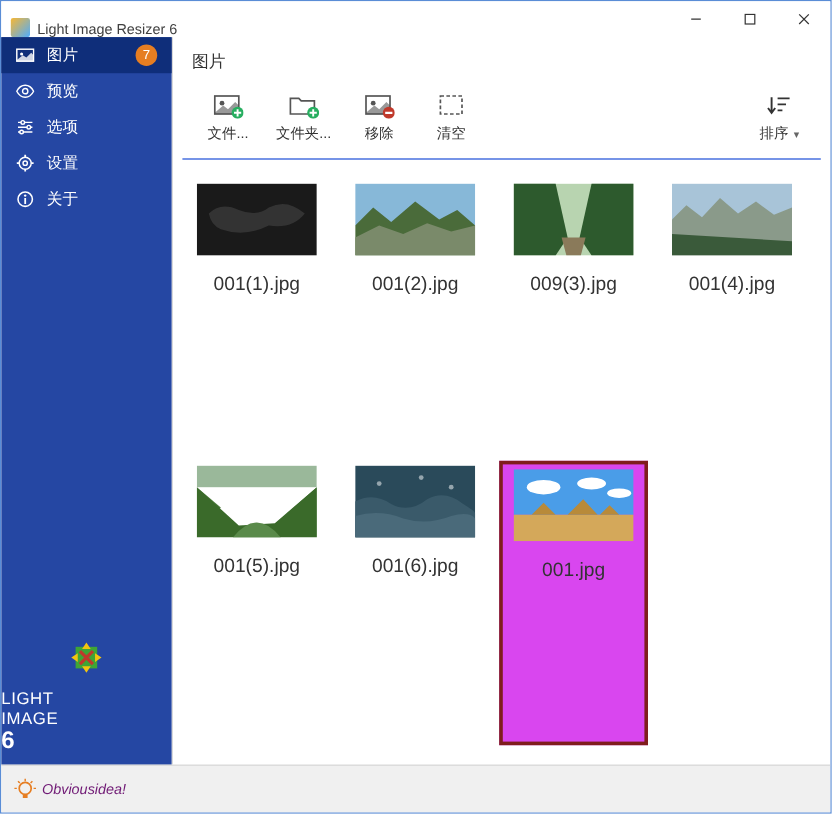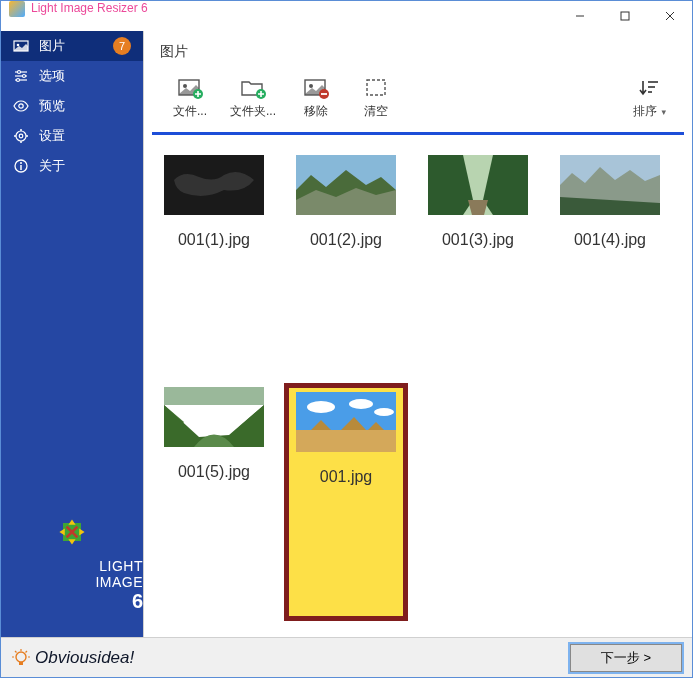--- a/index.html
+++ b/index.html
@@ -1,45 +1,45 @@
 <!DOCTYPE html>
 <html><head>
 <meta charset="utf-8">
 <style>
 *{box-sizing:border-box;margin:0;padding:0;font-family:"Microsoft YaHei","Segoe UI",Arial,sans-serif}
 body{width:693px;height:678px;overflow:hidden;border:1px solid #5a8dd6;background:#fff}
-.titlebar{height:30px;background:#fff;display:flex;align-items:flex-start;padding-left:8px;font-size:12px;color:#ec4899}
+.titlebar{height:30px;background:#fff;display:flex;align-items:flex-end;padding-left:8px;font-size:12px;color:#404040}
 .titlebar .icon{width:16px;height:16px;margin-right:6px;display:inline-block;background:linear-gradient(135deg,#f7b733,#4facfe);border-radius:2px}
 .titlebar .spacer{flex:1}
 .titlebar .wbtn{width:45px;height:30px;display:flex;align-items:center;justify-content:center;cursor:pointer;font-size:10px;color:#333}
 .main{display:flex;height:606px}
 .sidebar{width:142px;background:#2547a3;color:#fff;display:flex;flex-direction:column;position:relative}
 .nav-item{height:30px;display:flex;align-items:center;padding:0 12px;font-size:13px;cursor:pointer;gap:10px}
 .nav-item.active{background:#0f2e7a}
 .nav-item .badge{margin-left:auto;background:#e67e22;color:#fff;border-radius:50%;width:18px;height:18px;font-size:11px;display:flex;align-items:center;justify-content:center}
 .nav-icon{width:16px;height:16px;display:flex;align-items:center;justify-content:center;flex:0 0 16px}
-.brand{margin-top:auto;text-align:right;padding-bottom:24px;color:#fff}
+.brand{margin-top:auto;text-align:left;padding-bottom:8px;color:#fff}
 .brand .logo{width:36px;height:36px;margin:0 auto 8px;display:block}
 .brand .txt{font-size:14px;line-height:1.15;letter-spacing:0.5px;font-weight:400}
 .brand .num{font-size:20px;font-weight:bold}
 .content{flex:1;background:#fff;border-left:1px solid #d0d0d0;display:flex;flex-direction:column}
 .content h2{font-size:14px;font-weight:normal;color:#333;padding:12px 16px 8px}
-.toolbar{display:flex;align-items:flex-start;padding:4px 8px 8px;border-bottom:3px solid #1d4ed8;margin:0 8px}
+.toolbar{display:flex;align-items:flex-start;padding:4px 8px 8px;border-bottom:1px solid #1d4ed8;margin:0 8px}
 .tbtn{display:flex;flex-direction:column;align-items:center;padding:4px 10px;cursor:pointer;font-size:12px;color:#333;gap:4px;min-width:60px}
 .tbtn .ico{width:28px;height:22px;display:flex;align-items:center;justify-content:center}
 .toolbar .spacer{flex:1}
 .tbtn.small{min-width:48px}
 .dropdown{font-size:9px;color:#666;margin-left:2px}
 .thumbs{padding:16px 8px;display:flex;flex-wrap:wrap;gap:4px 8px;overflow:auto;flex:1}
 .thumb{width:124px;display:flex;flex-direction:column;align-items:center;padding:4px 4px 8px;cursor:pointer;font-size:16px;color:#333}
-.thumb.selected{background:#fde047;border:5px solid #7f1d1d}
+.thumb.selected{background:#d946ef;border:3px solid #7f1d1d}
 .thumb .img{width:100px;height:60px;display:block;margin-bottom:16px}
 .thumb .cap{text-align:center}
 .footer{height:40px;background:#f0f0f0;border-top:1px solid #d0d0d0;display:flex;align-items:center;padding:0 10px}
-.footer .credit{color:#0f172a;font-size:17px;font-style:italic;display:flex;align-items:center;gap:4px}
+.footer .credit{color:#701a75;font-size:12px;font-style:italic;display:flex;align-items:center;gap:4px}
 .footer .credit .bulb{color:#e67e22;font-size:18px}
 .footer .spacer{flex:1}
 .footer .next{background:#e0e0e0;border:1px solid #888;padding:4px 30px;font-size:13px;cursor:pointer;box-shadow:0 0 0 2px #7eb3ef}
 svg{display:block}
 </style>
 </head>
 <body>
 
 <div class="titlebar">
   <span class="icon"></span>
@@ -71,39 +71,39 @@
             <rect x="1" y="3" width="14" height="10" fill="none" stroke="#fff" stroke-width="1.2"></rect>
             <circle cx="5" cy="7" r="1.3" fill="#fff"></circle>
             <path d="M1 12 L6 8 L9 10 L13 6 L15 8 V13 H1 Z" fill="#fff" opacity="0.8"></path>
           </svg>
         </span>
       <span>图片</span>
       <span class="badge">7</span>
     </div>
     <div class="nav-item">
       <span class="nav-icon">
+          <svg width="16" height="16" viewBox="0 0 16 16">
+            <path d="M1 8 C3 4 6 3 8 3 C10 3 13 4 15 8 C13 12 10 13 8 13 C6 13 3 12 1 8 Z" fill="none" stroke="#fff" stroke-width="1.2"></path>
+            <circle cx="8" cy="8" r="2.2" fill="none" stroke="#fff" stroke-width="1.2"></circle>
+          </svg>
+        </span>
+      <span>预览</span>
+    </div>
+    <div class="nav-item">
+      <span class="nav-icon">
           <svg width="16" height="16" viewBox="0 0 16 16" stroke="#fff" stroke-width="1.2">
             <line x1="2" y1="4" x2="14" y2="4"></line>
             <circle cx="6" cy="4" r="1.5" fill="#2547a3"></circle>
             <line x1="2" y1="8" x2="14" y2="8"></line>
             <circle cx="11" cy="8" r="1.5" fill="#2547a3"></circle>
             <line x1="2" y1="12" x2="14" y2="12"></line>
             <circle cx="5" cy="12" r="1.5" fill="#2547a3"></circle>
           </svg>
         </span>
       <span>选项</span>
-    </div>
-    <div class="nav-item">
-      <span class="nav-icon">
-          <svg width="16" height="16" viewBox="0 0 16 16">
-            <path d="M1 8 C3 4 6 3 8 3 C10 3 13 4 15 8 C13 12 10 13 8 13 C6 13 3 12 1 8 Z" fill="none" stroke="#fff" stroke-width="1.2"></path>
-            <circle cx="8" cy="8" r="2.2" fill="none" stroke="#fff" stroke-width="1.2"></circle>
-          </svg>
-        </span>
-      <span>预览</span>
     </div>
     <div class="nav-item">
       <span class="nav-icon">
           <svg width="16" height="16" viewBox="0 0 16 16">
             <circle cx="8" cy="8" r="5" fill="none" stroke="#fff" stroke-width="1.2"></circle>
             <circle cx="8" cy="8" r="1.8" fill="none" stroke="#fff" stroke-width="1.2"></circle>
             <g stroke="#fff" stroke-width="1.5">
               <line x1="8" y1="1" x2="8" y2="3"></line>
               <line x1="8" y1="13" x2="8" y2="15"></line>
               <line x1="1" y1="8" x2="3" y2="8"></line>
@@ -210,39 +210,50 @@
           </svg>
         <span class="cap">001(2).jpg</span>
       </div>
       <div class="thumb">
         <svg class="img" viewBox="0 0 100 60" preserveAspectRatio="none">
             <rect width="100" height="60" fill="#b8d4b0"></rect>
             <path d="M0 0 L35 0 L45 45 L35 60 L0 60 Z" fill="#2d5a2d"></path>
             <path d="M100 0 L65 0 L55 45 L65 60 L100 60 Z" fill="#2d5a2d"></path>
             <path d="M40 45 L60 45 L56 60 L44 60 Z" fill="#8a7a5a"></path>
           </svg>
-        <span class="cap">001(3).jpg</span>
+        <span class="cap">009(3).jpg</span>
       </div>
       <div class="thumb">
         <svg class="img" viewBox="0 0 100 60" preserveAspectRatio="none">
             <rect width="100" height="30" fill="#a8c4d8"></rect>
             <path d="M0 30 L12 18 L25 28 L40 12 L55 25 L70 15 L85 26 L100 20 V60 H0 Z" fill="#8a9a8a"></path>
             <path d="M0 42 L100 48 V60 H0 Z" fill="#3a5a3a"></path>
           </svg>
         <span class="cap">001(4).jpg</span>
       </div>
       <div class="thumb">
         <svg class="img" viewBox="0 0 100 60" preserveAspectRatio="none">
             <rect width="100" height="18" fill="#9ab89a"></rect>
             <path d="M0 18 L20 35 L0 60 Z" fill="#4a7a3a"></path>
             <path d="M100 18 L75 40 L100 60 Z" fill="#4a7a3a"></path>
             <path d="M0 18 L35 50 L65 48 L100 18 V60 H0 Z" fill="#3a6a2a"></path>
             <path d="M30 60 Q50 35 70 60 Z" fill="#5a8a4a"></path>
           </svg>
         <span class="cap">001(5).jpg</span>
+      </div>
+      <div class="thumb">
+        <svg class="img" viewBox="0 0 100 60" preserveAspectRatio="none">
+            <rect width="100" height="60" fill="#2a4a5a"></rect>
+            <path d="M0 30 Q15 22 30 32 Q45 40 60 28 Q75 20 90 32 Q100 38 100 40 V60 H0 Z" fill="#3a5a6a"></path>
+            <path d="M0 42 Q20 36 40 44 Q60 50 80 42 Q95 38 100 44 V60 H0 Z" fill="#4a6a7a"></path>
+            <circle cx="20" cy="15" r="2" fill="#fff" opacity="0.5"></circle>
+            <circle cx="55" cy="10" r="2" fill="#fff" opacity="0.5"></circle>
+            <circle cx="80" cy="18" r="2" fill="#fff" opacity="0.5"></circle>
+          </svg>
+        <span class="cap">001(6).jpg</span>
       </div>
       <div class="thumb selected">
         <svg class="img" viewBox="0 0 100 60" preserveAspectRatio="none">
             <rect width="100" height="38" fill="#4a9de8"></rect>
             <ellipse cx="25" cy="15" rx="14" ry="6" fill="#fff"></ellipse>
             <ellipse cx="65" cy="12" rx="12" ry="5" fill="#fff"></ellipse>
             <ellipse cx="88" cy="20" rx="10" ry="4" fill="#fff"></ellipse>
             <path d="M0 38 L100 38 V60 H0 Z" fill="#d4a85a"></path>
             <path d="M15 38 L25 28 L35 38 Z M45 38 L58 25 L70 38 Z M72 38 L80 30 L88 38 Z" fill="#b88a3a"></path>
           </svg>
@@ -263,14 +274,13 @@
             <line x1="3" y1="9" x2="1" y2="9"></line>
             <line x1="19" y1="9" x2="17" y2="9"></line>
             <line x1="4" y1="3" x2="5.5" y2="4.5"></line>
             <line x1="16" y1="3" x2="14.5" y2="4.5"></line>
           </g>
         </svg>
       </span>
     <span>Obviousidea!</span>
   </span>
   <span class="spacer"></span>
-  <button class="next">下一步 &gt;</button>
 </div>
 
 </body></html>

